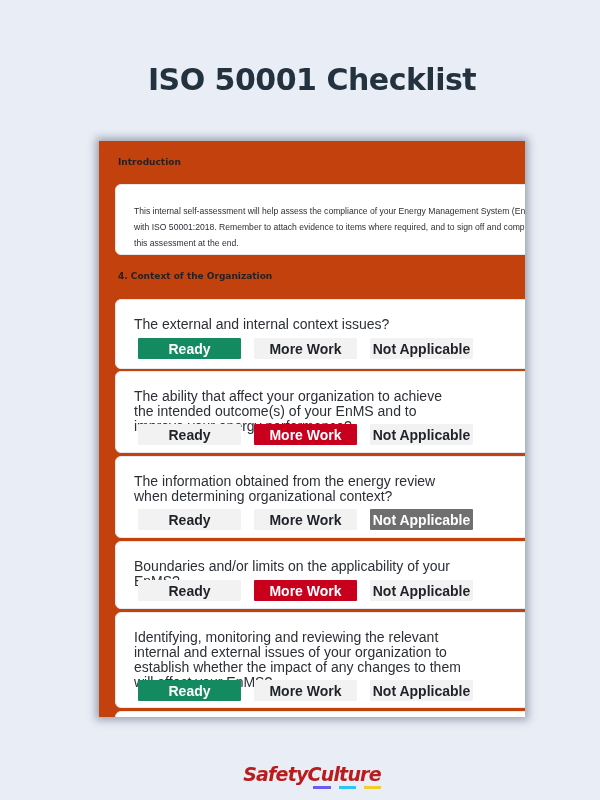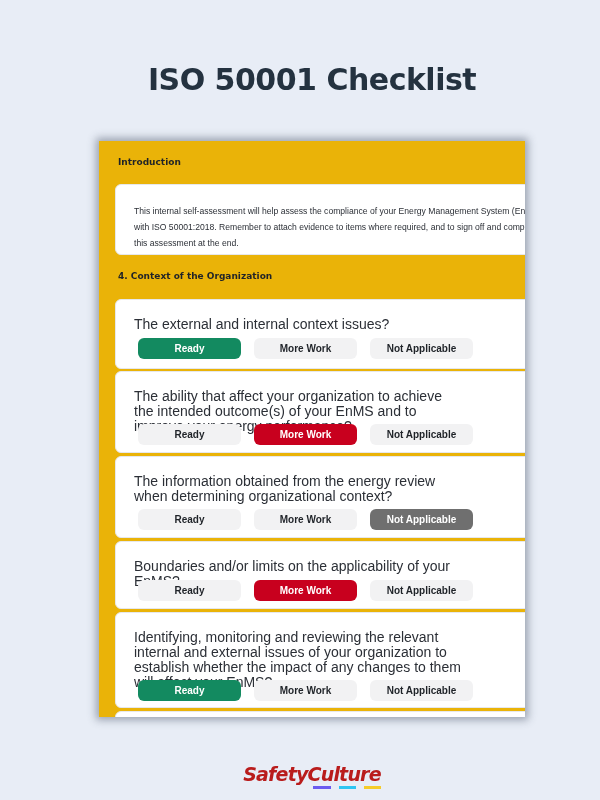--- a/index.html
+++ b/index.html
@@ -17,21 +17,21 @@
     font-family: "DejaVu Sans", sans-serif;
     font-weight: bold;
     font-size: 30px;
     letter-spacing: -0.5px;
     color: #243240;
   }
   .sheet {
     position: absolute;
     left: 87px; top: 129px;
     width: 426px; height: 576px;
-    background: #eab308;
+    background: #c2410c;
     box-shadow: 0 0 8px 3px rgba(60,70,90,0.45);
     overflow: hidden;
   }
   .section-heading {
     position: absolute;
     left: 15px;
     font-family: "DejaVu Sans", sans-serif;
     font-weight: bold;
     font-size: 9px;
     color: #1f2328;
@@ -60,24 +60,24 @@
     color: #2b2f36;
   }
   .btn-row {
     position: absolute;
     left: 14px;
     display: flex;
     gap: 5px;
   }
   .btn {
     width: 103px; height: 21px;
-    border-radius: 6px;
+    border-radius: 1px;
     background: #f2f2f3;
     color: #1f2328;
-    font-size: 10px;
+    font-size: 14px;
     font-weight: bold;
     display: flex; align-items: center; justify-content: center;
     cursor: pointer;
   }
   .btn.na { width: 103px; }
   .btn.sel-ready { background: #138a60; color: #ffffff; }
   .btn.sel-more { background: #c8001e; color: #ffffff; }
   .btn.sel-na { background: #6f6f6f; color: #ffffff; }
   .logo {
     position: absolute;

